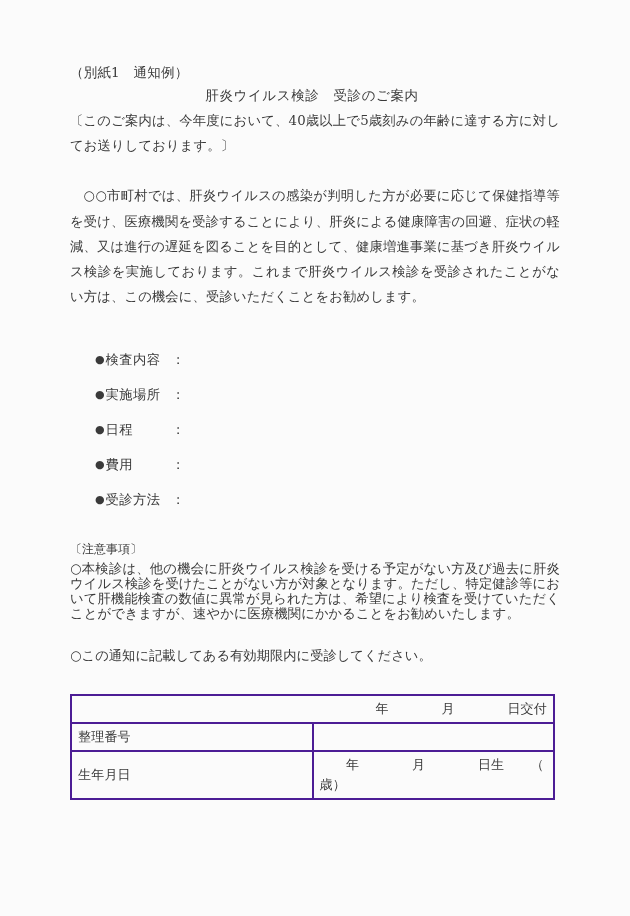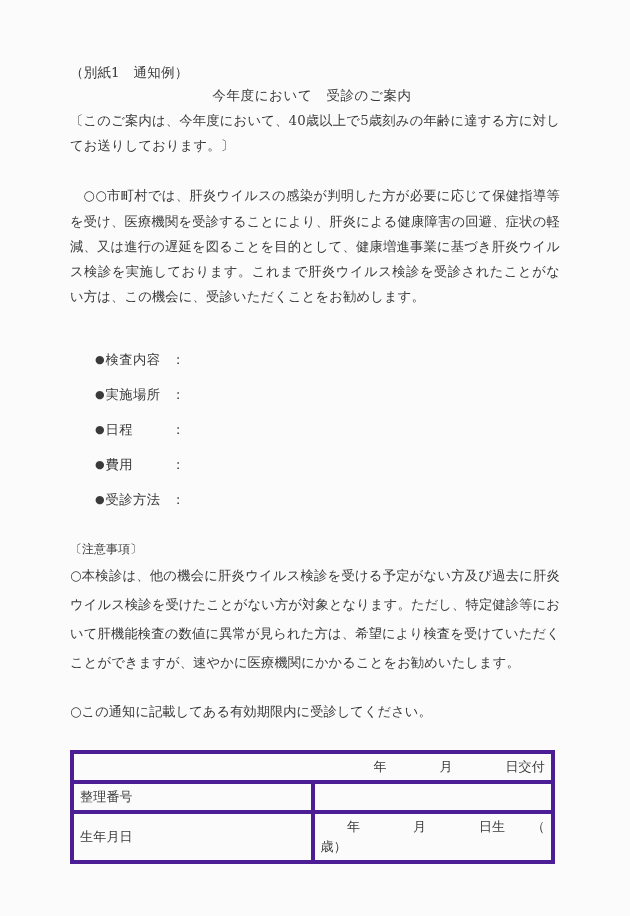--- a/index.html
+++ b/index.html
@@ -81,39 +81,39 @@
   .notes {
     margin-top: 26px;
   }
   .notes-head {
     font-size: 12px;
     line-height: 22px;
     margin: 0 0 1px 0;
   }
   .note-para {
     font-size: 13.3px;
-    line-height: 29px;
+    line-height: 15px;
     letter-spacing: 0.1px;
     text-align: justify;
     text-justify: inter-ideograph;
     margin: 0;
   }
   .note-line {
     font-size: 13.3px;
     line-height: 24px;
     margin: 23px 0 0 0;
   }
   table.form {
     width: 485px;
     margin-top: 26px;
     border-collapse: collapse;
     table-layout: fixed;
   }
   table.form td {
-    border: 4px solid #4c1d95;
+    border: 2px solid #4c1d95;
     font-size: 13px;
     line-height: 20px;
     padding: 3px 6px;
     vertical-align: middle;
     letter-spacing: 0.2px;
   }
   td.issue-cell {
     text-align: right;
     padding-right: 9px;
     height: 19px;
@@ -138,21 +138,21 @@
     height: 42px;
   }
 </style>
 </head>
 <body>
 
 <div class="page">
 
   <p class="doc-label">（別紙1　通知例）</p>
 
-  <p class="doc-title">今年度において　受診のご案内</p>
+  <p class="doc-title">肝炎ウイルス検診　受診のご案内</p>
 
   <p class="para intro">〔このご案内は、今年度において、40歳以上で5歳刻みの年齢に達する方に対してお送りしております。〕</p>
 
   <p class="para body-block">○○市町村では、肝炎ウイルスの感染が判明した方が必要に応じて保健指導等を受け、医療機関を受診することにより、肝炎による健康障害の回避、症状の軽減、又は進行の遅延を図ることを目的として、健康増進事業に基づき肝炎ウイルス検診を実施しております。これまで肝炎ウイルス検診を受診されたことがない方は、この機会に、受診いただくことをお勧めします。</p>
 
   <ul class="bullet-list">
     <li class="bullet-row">
       <span class="bullet-mark">●</span>
       <span class="bullet-label">検査内容</span>
       <span class="bullet-colon">：</span>

